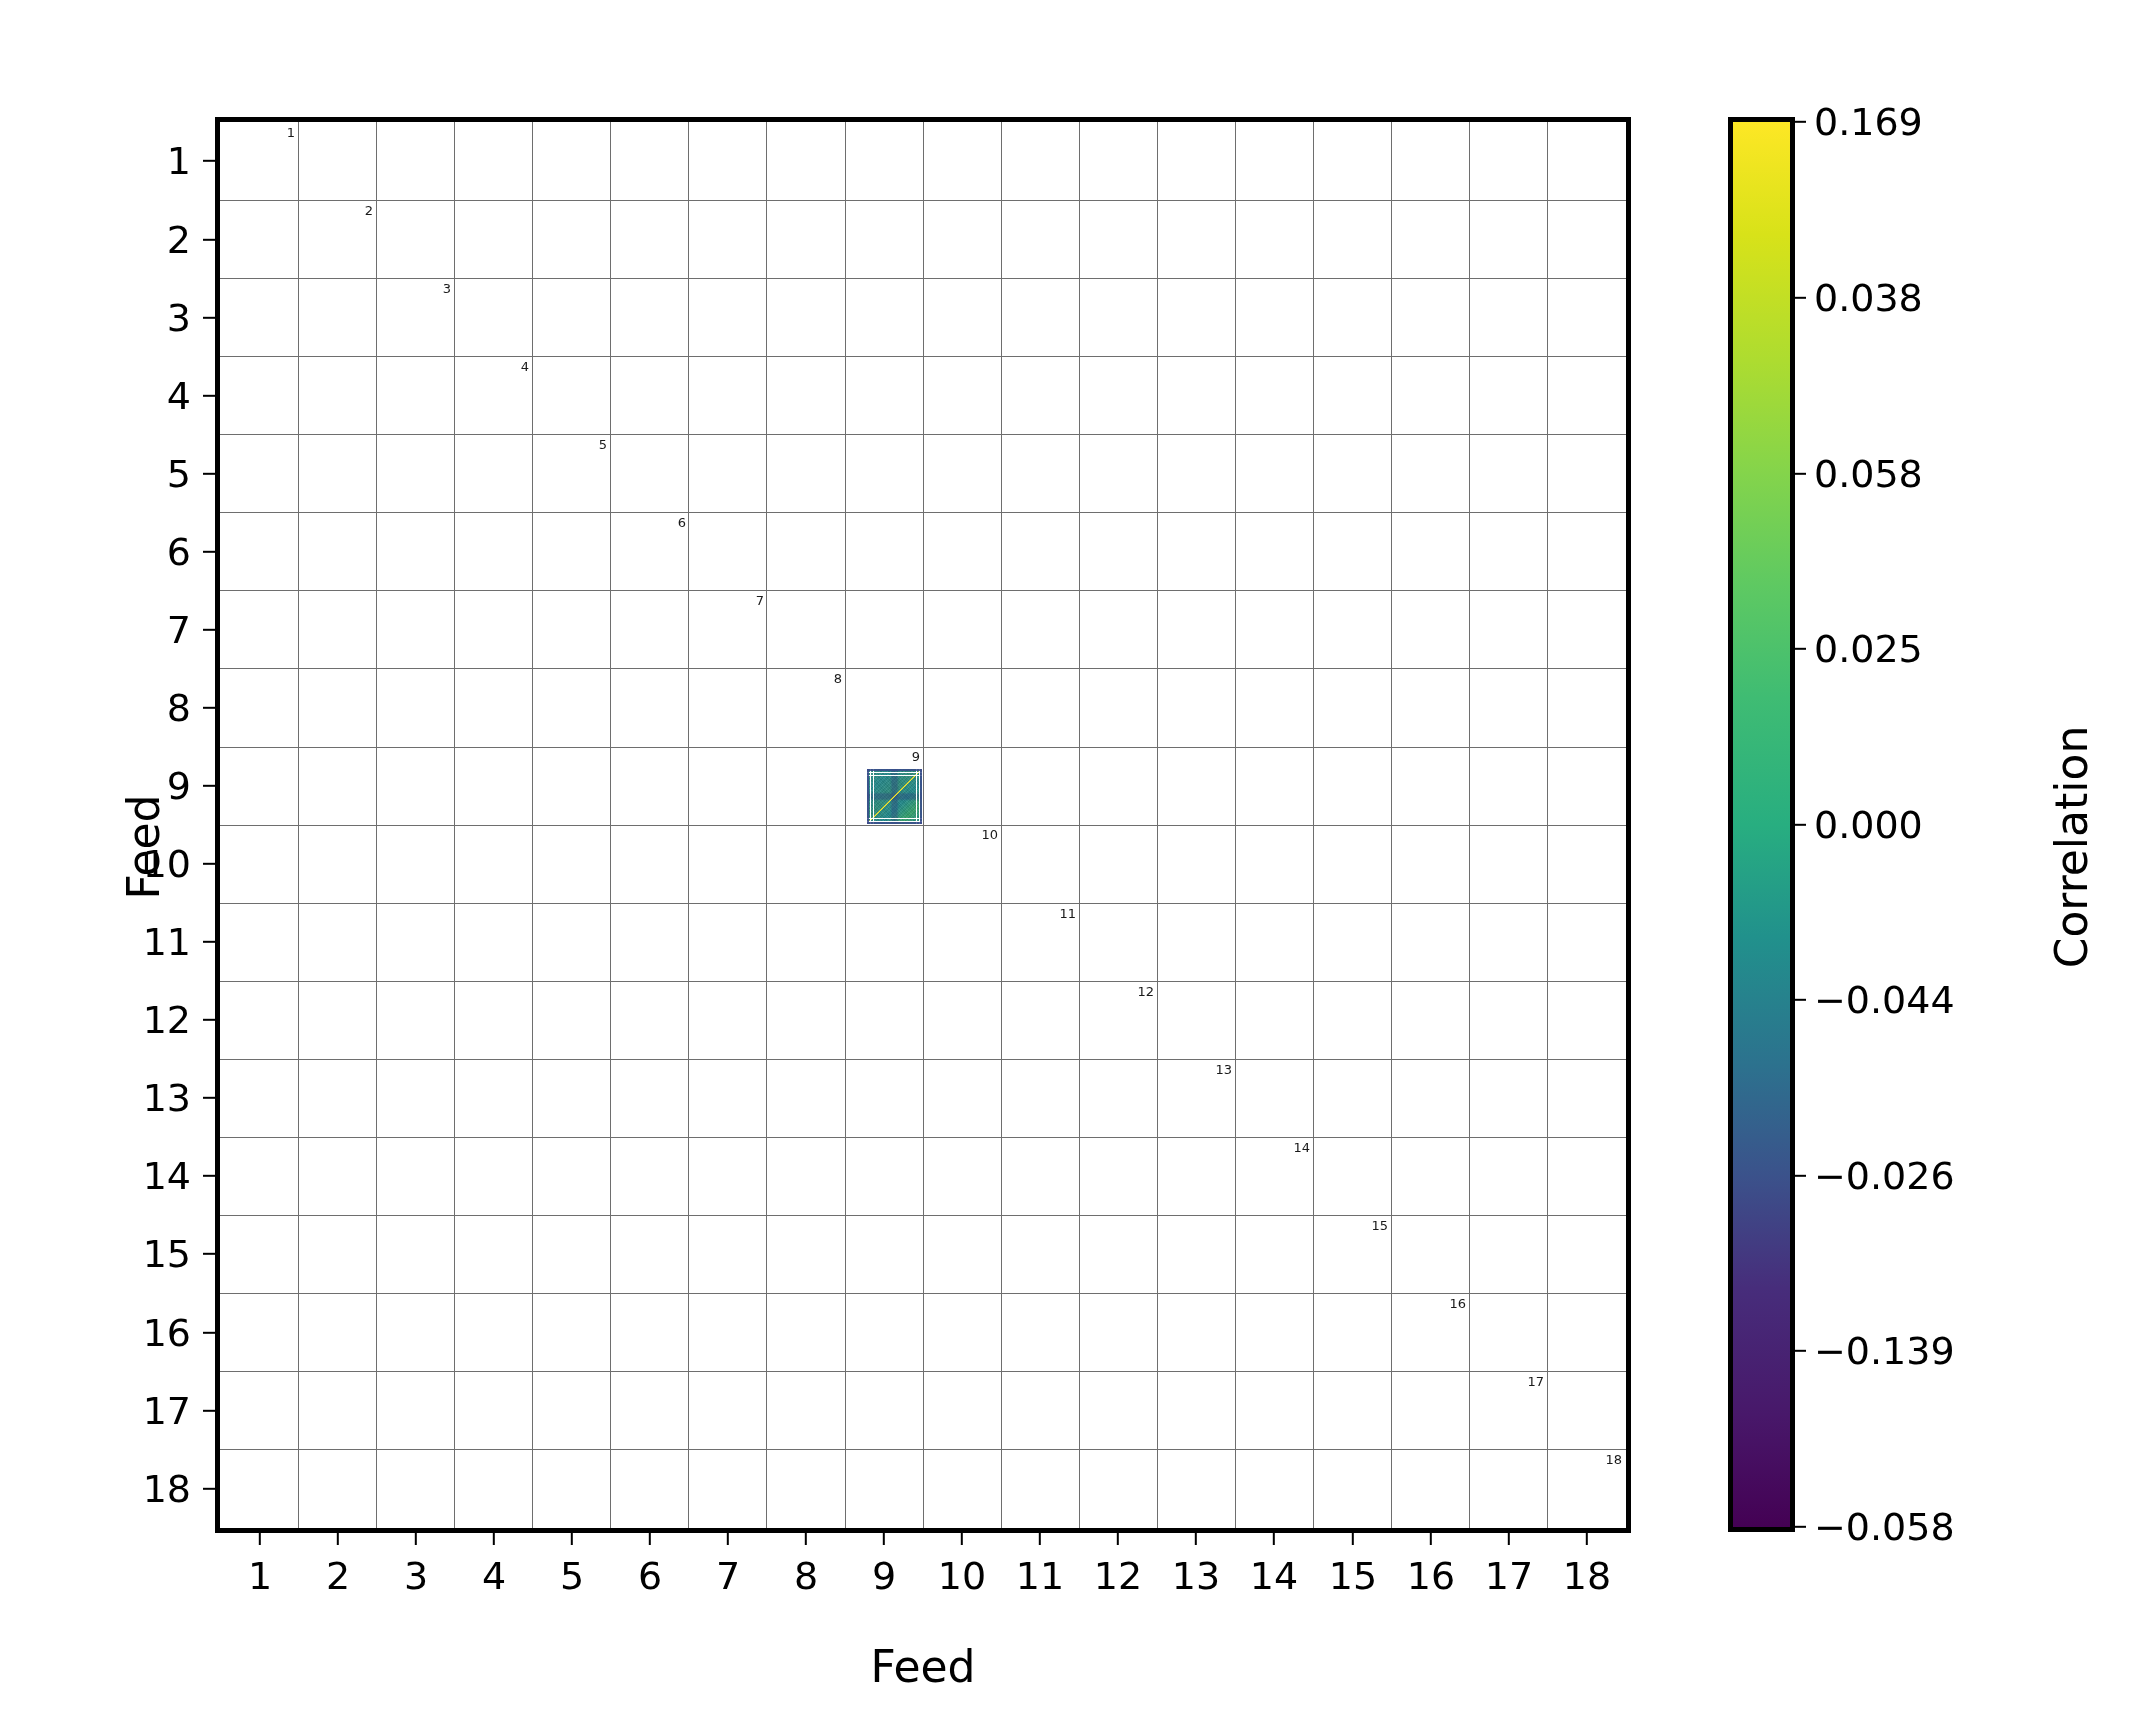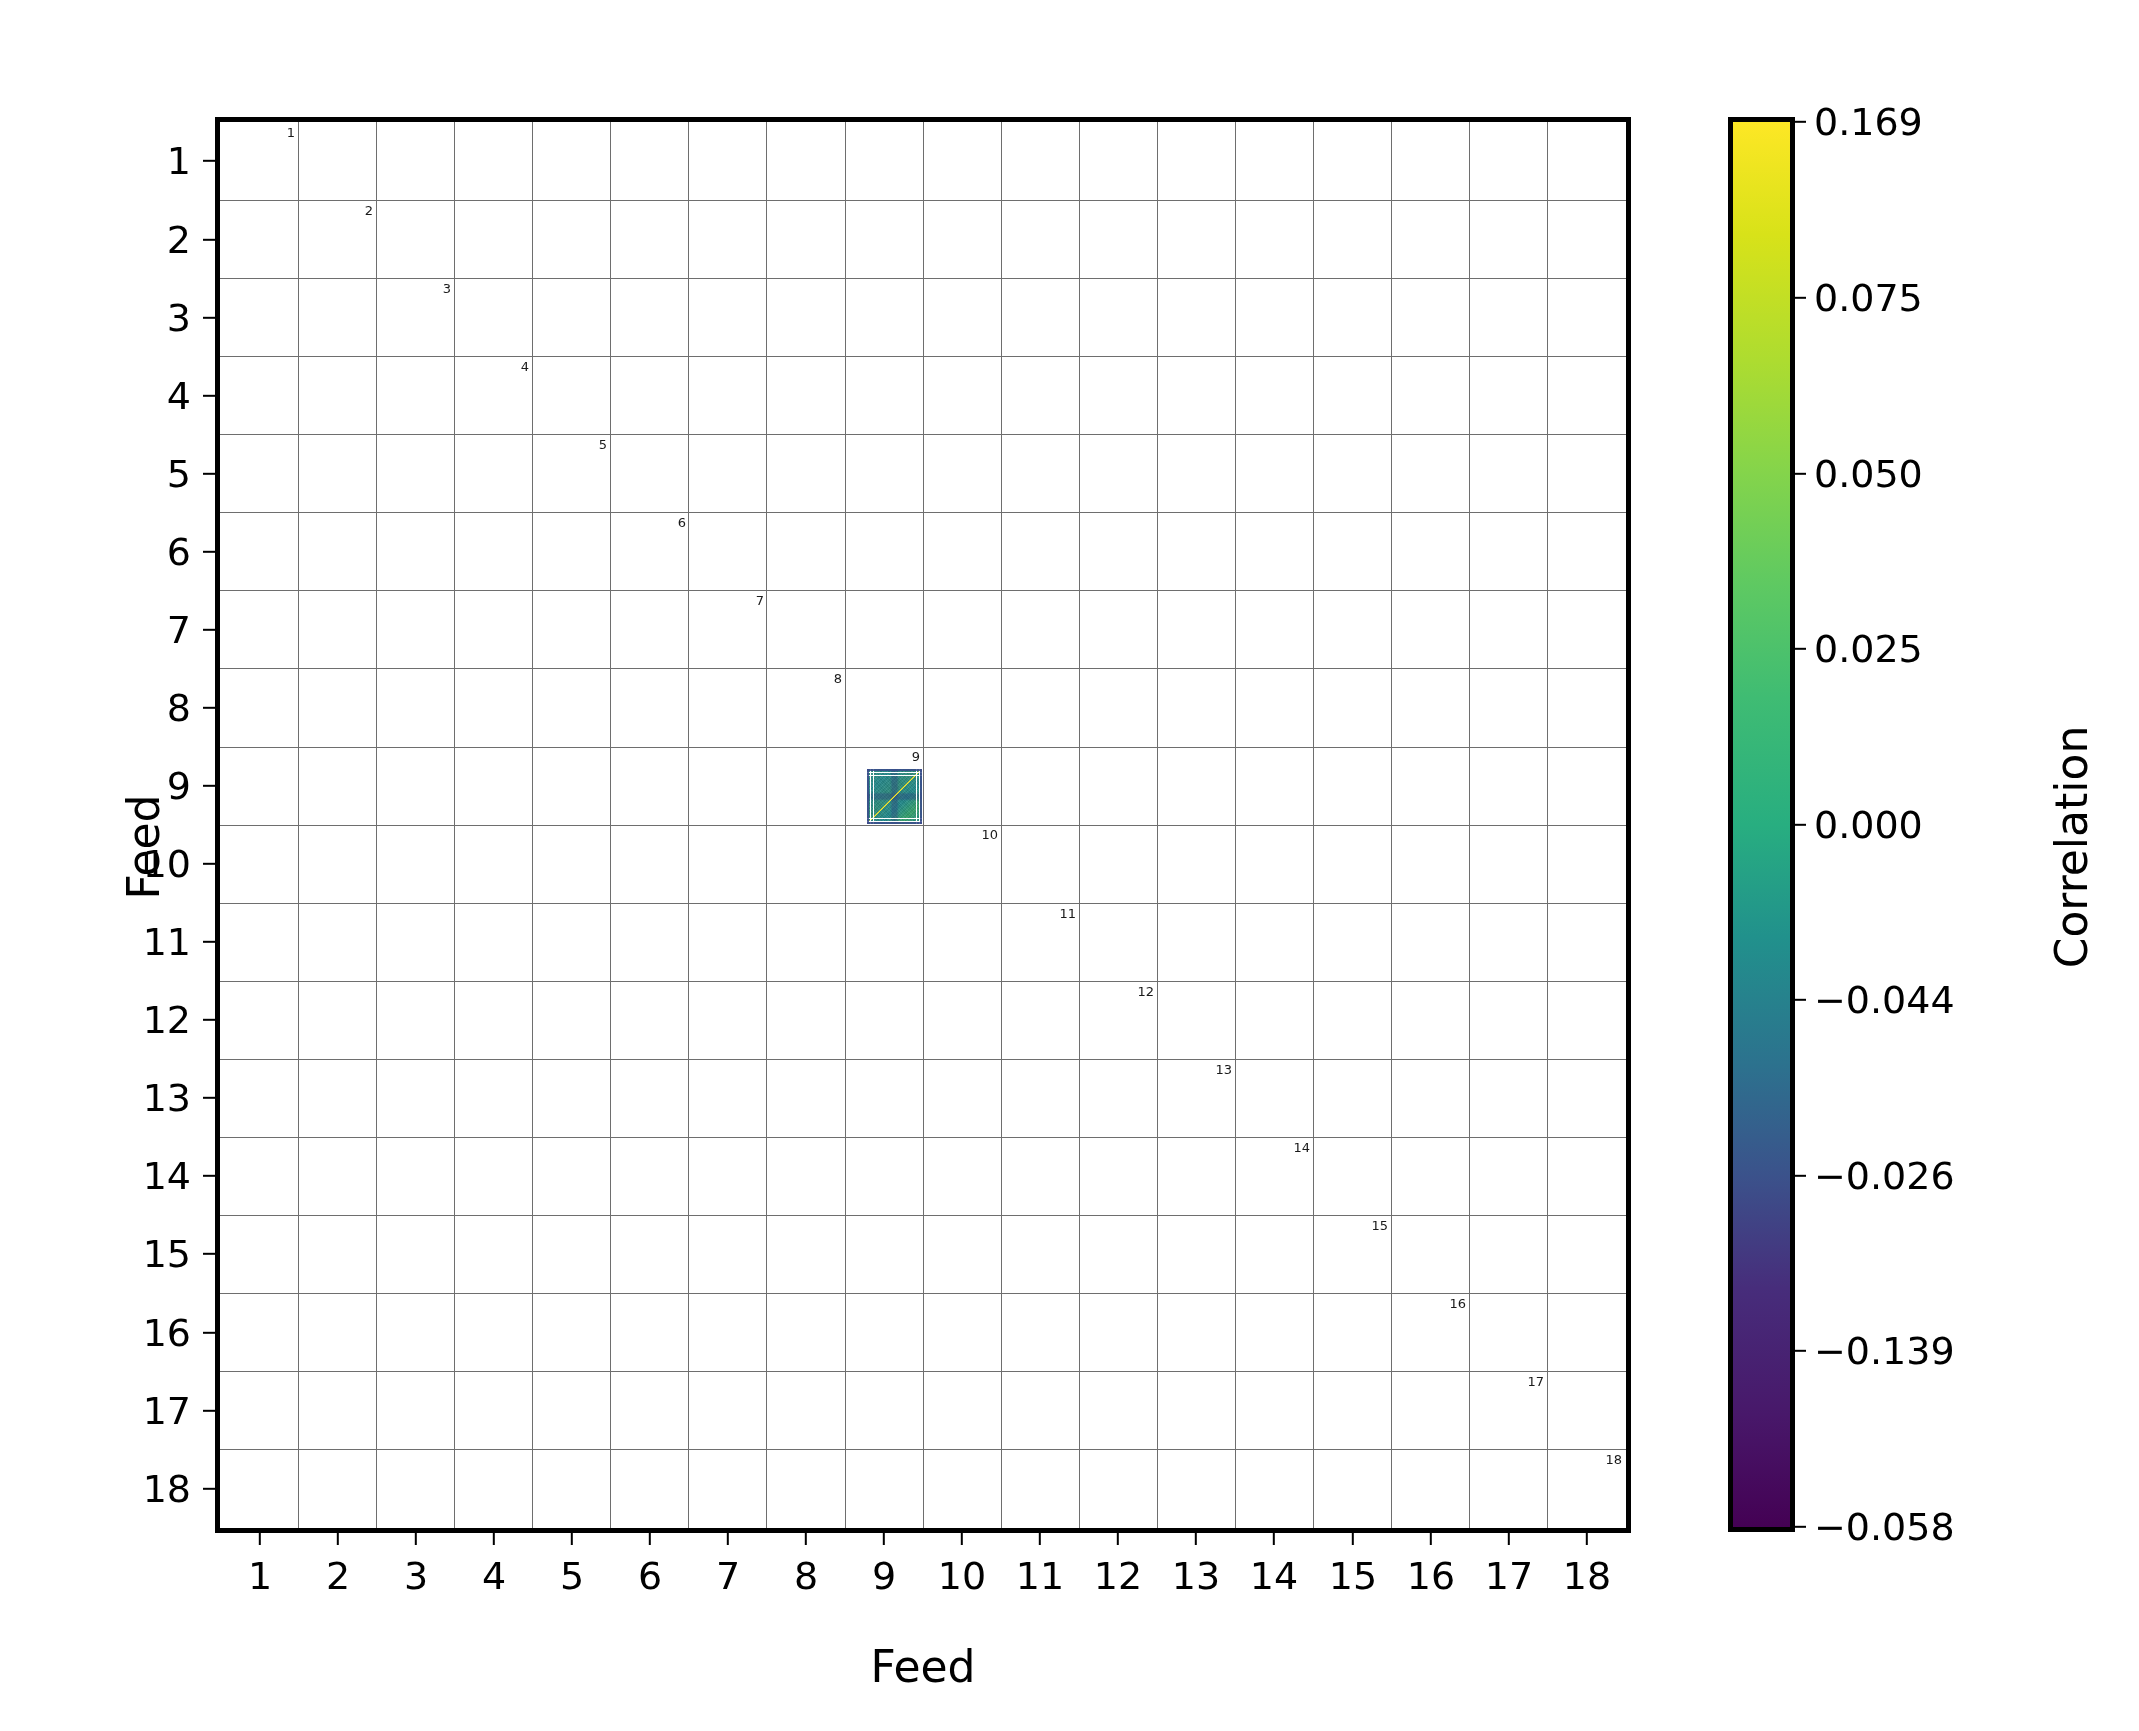--- a/index.html
+++ b/index.html
@@ -392,23 +392,23 @@
       <div class="ticklabel-y" style="left: 105px; width: 86px; top: 1254px;">15</div>
       <div class="tick-y" style="left: 203px; top: 1333px;"></div>
       <div class="ticklabel-y" style="left: 105px; width: 86px; top: 1333px;">16</div>
       <div class="tick-y" style="left: 203px; top: 1411px;"></div>
       <div class="ticklabel-y" style="left: 105px; width: 86px; top: 1411px;">17</div>
       <div class="tick-y" style="left: 203px; top: 1489px;"></div>
       <div class="ticklabel-y" style="left: 105px; width: 86px; top: 1489px;">18</div>
       <div class="cb-tick" style="left: 1793px; top: 122px;"></div>
       <div class="cb-ticklabel" style="left: 1814px; top: 122px;">0.169</div>
       <div class="cb-tick" style="left: 1793px; top: 298px;"></div>
-      <div class="cb-ticklabel" style="left: 1814px; top: 298px;">0.075</div>
+      <div class="cb-ticklabel" style="left: 1814px; top: 298px;">0.038</div>
       <div class="cb-tick" style="left: 1793px; top: 474px;"></div>
-      <div class="cb-ticklabel" style="left: 1814px; top: 474px;">0.050</div>
+      <div class="cb-ticklabel" style="left: 1814px; top: 474px;">0.058</div>
       <div class="cb-tick" style="left: 1793px; top: 649px;"></div>
       <div class="cb-ticklabel" style="left: 1814px; top: 649px;">0.025</div>
       <div class="cb-tick" style="left: 1793px; top: 825px;"></div>
       <div class="cb-ticklabel" style="left: 1814px; top: 825px;">0.000</div>
       <div class="cb-tick" style="left: 1793px; top: 1000px;"></div>
       <div class="cb-ticklabel" style="left: 1814px; top: 1000px;">−0.044</div>
       <div class="cb-tick" style="left: 1793px; top: 1176px;"></div>
       <div class="cb-ticklabel" style="left: 1814px; top: 1176px;">−0.026</div>
       <div class="cb-tick" style="left: 1793px; top: 1351px;"></div>
       <div class="cb-ticklabel" style="left: 1814px; top: 1351px;">−0.139</div>

